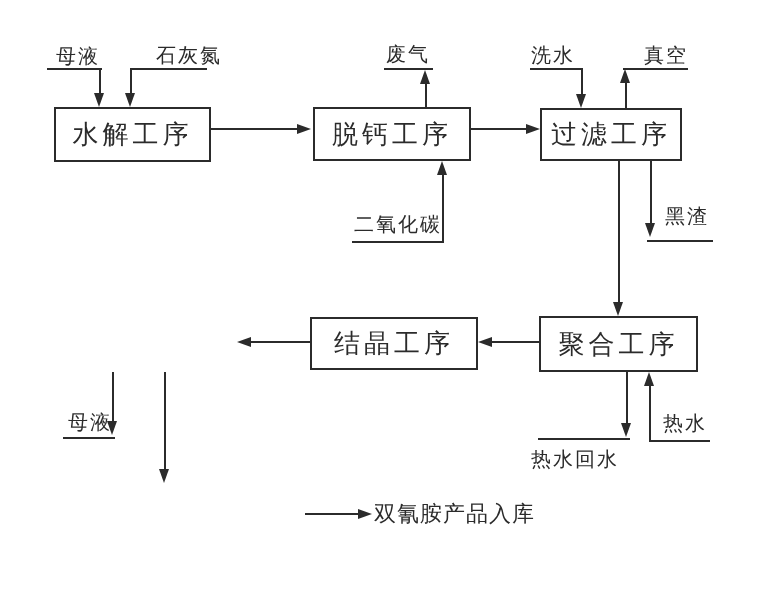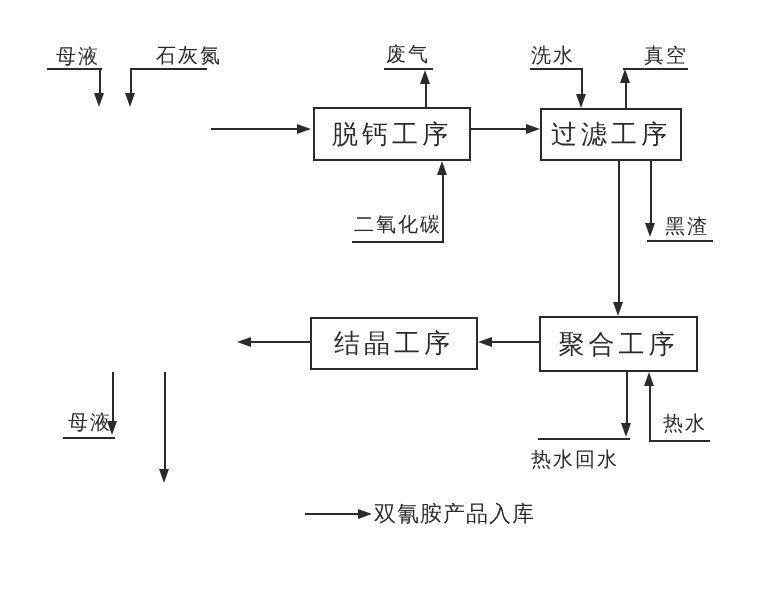--- a/index.html
+++ b/index.html
@@ -23,21 +23,21 @@
   #b-sepdry   { left:19px;  top:316px; width:218px; height:56px; letter-spacing:3px; }
   #b-autopack { left:81px;  top:483px; width:224px; height:62px; letter-spacing:3px; }
   
   .slabel { position:absolute; font-size:20px; letter-spacing:2px; white-space:nowrap; }
   #t-muye1        { left:56px;  top:43px;  }
   #t-shihuidan    { left:144px; top:42px;margin-left:12px;  }
   #t-feiqi        { left:386px; top:41px;  }
   #t-xishui       { left:531px; top:42px;  }
   #t-zhenkong     { left:644px; top:42px;  }
   #t-eryanghuatan { left:354px; top:211px; }
-  #t-heizha       { left:665px; top:213px;font-family:Liberation Mono, monospace; }
+  #t-heizha       { left:665px; top:203px;font-family:Liberation Mono, monospace; }
   #t-reshuihuishui{ left:531px; top:400px;margin-top:46px; }
   #t-reshui       { left:663px; top:410px; }
   #t-muye2        { left:68px;  top:409px; }
   #t-product      { left:374px; top:499px; font-size:22px; letter-spacing:1px; }
   
   .uline { position:absolute; height:2px; background:var(--line); }
   #u-muye1        { left:47px;  top:68px;  width:55px; }
   #u-shihuidan    { left:130px; top:68px;  width:77px; }
   #u-feiqi        { left:384px; top:68px;  width:49px; }
   #u-xishui       { left:530px; top:68px;  width:53px; }
@@ -73,20 +73,21 @@
   #a14s { left:649px; top:386px; height:55px; } #a14h { left:644px; top:372px; }
   #a15s { left:112px; top:372px; height:50px; } #a15h { left:107px; top:421px; }
   #a16s { left:164px; top:372px; height:98px; } #a16h { left:159px; top:469px; }
   #a17s { left:305px; top:513px; width:54px;  } #a17h { left:358px; top:509px; }
 </style>
 </head>
 <body>
 
 <div id="canvas">
 
+  <div class="pbox" id="b-hydro">水解工序</div>
   <div class="pbox" id="b-decal">脱钙工序</div>
   <div class="pbox" id="b-filter">过滤工序</div>
   <div class="pbox" id="b-poly">聚合工序</div>
   <div class="pbox" id="b-cryst">结晶工序</div>
 
   <div class="slabel" id="t-muye1">母液</div>
   <div class="slabel" id="t-shihuidan">石灰氮</div>
   <div class="slabel" id="t-feiqi">废气</div>
   <div class="slabel" id="t-xishui">洗水</div>
   <div class="slabel" id="t-zhenkong">真空</div>

